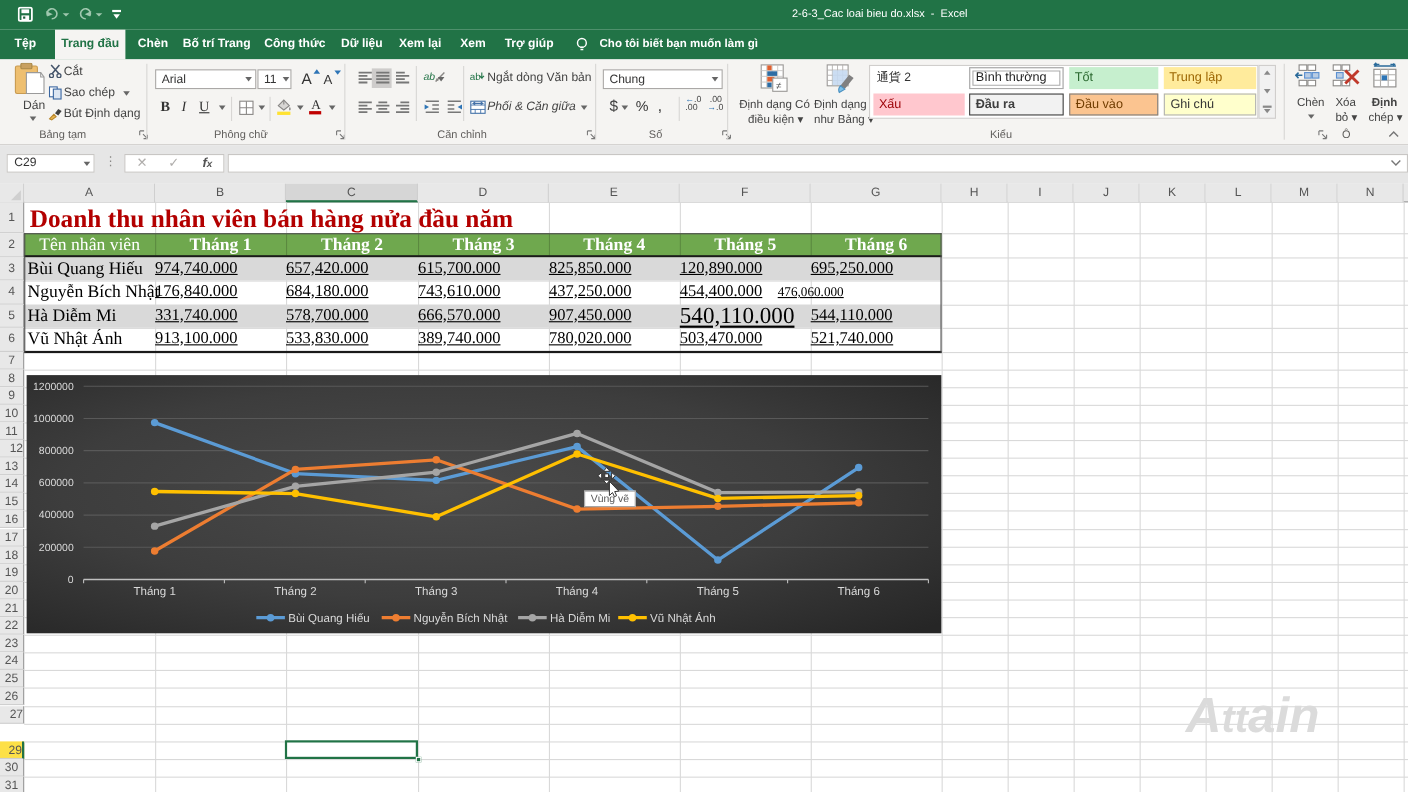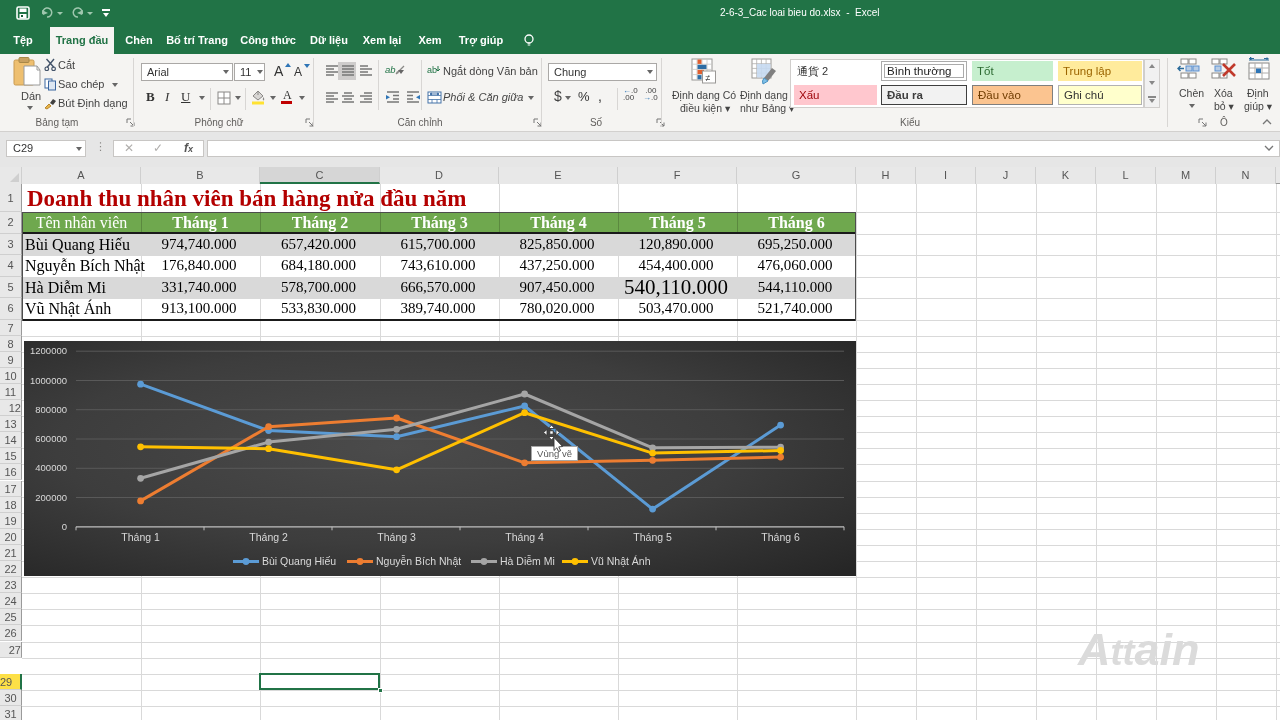--- a/index.html
+++ b/index.html
@@ -18,21 +18,21 @@
 .grplabel { position:absolute; bottom:3px; font-size:10px; color:#605e5c; text-align:center; }
 .launcher { position:absolute; bottom:3px; width:10px; height:10px; }
 .vsep { position:absolute; top:4px; bottom:4px; width:1px; background:#d8d6d4; }
 .combo { position:absolute; background:#fff; border:1px solid #aaa8a6; font-size:11px; color:#333; }
 .rbtxt { position:absolute; font-size:11px; color:#444; white-space:nowrap; }
 
 #fbar { position:absolute; left:0; top:132px; width:1280px; height:35px; background:#e6e6e6; }
 #namebox { position:absolute; left:6px; top:8px; width:80px; height:17px; background:#fff; border:1px solid #c8c6c4; font-size:11px; color:#333; line-height:15px; padding-left:6px; }
 #finput { position:absolute; left:207px; top:8px; right:0; height:17px; background:#fff; border:1px solid #c8c6c4; }
 .cell { position:absolute; font-family:"Liberation Serif", serif; font-size:16px; color:#000; white-space:nowrap; }
-.num { text-align:center; }
+.num { text-align:left;text-decoration:underline; }
 </style>
 </head>
 <body>
 
 <div id="titlebar">
   <div class="fname">2-6-3_Cac loai bieu do.xlsx&nbsp;&nbsp;-&nbsp;&nbsp;Excel</div>
   <svg class="abs" style="left:16px;top:6px" width="14" height="14" viewBox="0 0 14 14">
       <rect x="1" y="1" width="12" height="12" rx="1.5" fill="none" stroke="#fff" stroke-width="1.6"></rect>
       <rect x="3.5" y="2.5" width="7" height="3.5" fill="#fff"></rect>
       <rect x="3.5" y="8" width="7" height="4.5" fill="#fff"></rect>
@@ -59,20 +59,21 @@
   <div class="tab" style="left:163px;width:68px;">Bố trí Trang</div>
   <div class="tab" style="left:235px;width:66px;">Công thức</div>
   <div class="tab" style="left:305px;width:48px;">Dữ liệu</div>
   <div class="tab" style="left:357px;width:50px;">Xem lại</div>
   <div class="tab" style="left:410px;width:40px;">Xem</div>
   <div class="tab" style="left:455px;width:52px;">Trợ giúp</div>
   <svg class="abs" style="left:523px;top:6px" width="12" height="16" viewBox="0 0 12 16">
       <circle cx="6" cy="6" r="4" fill="none" stroke="#fff" stroke-width="1.3"></circle>
       <path d="M4.5 10 L7.5 10 M4.7 12 L7.3 12" stroke="#fff" stroke-width="1.2"></path>
     </svg>
+  <div class="tab" style="left:545px;width:140px;text-align:left;font-size:10.5px;">Cho tôi biết bạn muốn làm gì</div>
 </div>
 
 <div id="ribbon">
   
   <div class="grplabel" style="left:17px;width:80px;">Bảng tạm</div>
   <svg class="abs" style="left:12px;top:3px" width="30" height="30" viewBox="0 0 30 30">
     <rect x="2" y="3" width="20" height="25" rx="1.5" fill="#eebf70" stroke="#c89a50"></rect>
     <rect x="7" y="0.5" width="10" height="5" rx="1" fill="#c8a060" stroke="#a88848"></rect>
     <path d="M12 9 L25 9 L28 13 L28 28 L12 28 Z" fill="#fff" stroke="#9a9a9a"></path>
     <path d="M25 9 L25 13 L28 13" fill="none" stroke="#9a9a9a"></path>
@@ -284,22 +285,22 @@
   </svg>
   <div class="rbtxt" style="left:1214px;top:33px;font-size:10.5px;">Xóa</div>
   <div class="rbtxt" style="left:1214px;top:46px;font-size:10.5px;">bỏ ▾</div>
   <svg class="abs" style="left:1246px;top:2px" width="26" height="26" viewBox="0 0 26 26">
     <path d="M3 4 L23 4 M5 4 L5 1.5 M21 4 L21 1.5 M8 2.5 L3.5 2.5 M18 2.5 L22.5 2.5" stroke="#2a6a9a" stroke-width="1.2" fill="none"></path>
     <path d="M6 2.5 L3.5 2.5 L5 1 M5 4 L3.5 2.5" stroke="#2a6a9a" fill="none"></path>
     <rect x="3" y="7" width="20" height="16" fill="#fff" stroke="#8a8886"></rect>
     <path d="M3 12 h20 M3 17 h20 M9 7 v16 M16 7 v16" stroke="#b0aeac"></path>
     <rect x="10" y="12.5" width="5" height="4.5" fill="#2e75b6"></rect>
   </svg>
-  <div class="rbtxt" style="left:1247px;top:33px;font-size:10.5px;">Định</div>
-  <div class="rbtxt" style="left:1244px;top:46px;font-size:10.5px;">giúp ▾</div>
+  <div class="rbtxt" style="left:1247px;top:33px;font-size:10.5px;font-weight:bold;">Định</div>
+  <div class="rbtxt" style="left:1244px;top:46px;font-size:10.5px;">chép ▾</div>
   <svg class="abs" style="left:1262px;top:64px" width="10" height="8" viewBox="0 0 10 8">
       <path d="M1 6 L5 2 L9 6" stroke="#777" fill="none" stroke-width="1.3"></path>
     </svg>
 </div>
 
 <div id="fbar">
   <div id="namebox">C29</div>
   <div class="abs" style="left:76px;top:15px;border-left:3.5px solid transparent;border-right:3.5px solid transparent;border-top:4px solid #666"></div>
   <div class="abs" style="left:95px;top:8px;font-size:11px;color:#8a8886;letter-spacing:0;">⋮</div>
   <div class="abs" style="left:113px;top:8px;width:91px;height:17px;background:#fff;border:1px solid #c8c6c4;"></div>
@@ -352,21 +353,21 @@
 <div class="abs" style="left:0;top:512.7px;width:22px;height:16.09999999999991px;background:#e8e8e8;border-bottom:1px solid #cfcfcf;border-right:1px solid #9a9a9a;font-size:11px;color:#555;text-align:center;line-height:16.09999999999991px;">19</div>
 <div class="abs" style="left:0;top:528.8px;width:22px;height:16.100000000000023px;background:#e8e8e8;border-bottom:1px solid #cfcfcf;border-right:1px solid #9a9a9a;font-size:11px;color:#555;text-align:center;line-height:16.100000000000023px;">20</div>
 <div class="abs" style="left:0;top:544.9px;width:22px;height:16.100000000000023px;background:#e8e8e8;border-bottom:1px solid #cfcfcf;border-right:1px solid #9a9a9a;font-size:11px;color:#555;text-align:center;line-height:16.100000000000023px;">21</div>
 <div class="abs" style="left:0;top:561.0px;width:22px;height:16.100000000000023px;background:#e8e8e8;border-bottom:1px solid #cfcfcf;border-right:1px solid #9a9a9a;font-size:11px;color:#555;text-align:center;line-height:16.100000000000023px;">22</div>
 <div class="abs" style="left:0;top:577.1px;width:22px;height:16.100000000000023px;background:#e8e8e8;border-bottom:1px solid #cfcfcf;border-right:1px solid #9a9a9a;font-size:11px;color:#555;text-align:center;line-height:16.100000000000023px;">23</div>
 <div class="abs" style="left:0;top:593.2px;width:22px;height:16.09999999999991px;background:#e8e8e8;border-bottom:1px solid #cfcfcf;border-right:1px solid #9a9a9a;font-size:11px;color:#555;text-align:center;line-height:16.09999999999991px;">24</div>
 <div class="abs" style="left:0;top:609.3px;width:22px;height:16.100000000000023px;background:#e8e8e8;border-bottom:1px solid #cfcfcf;border-right:1px solid #9a9a9a;font-size:11px;color:#555;text-align:center;line-height:16.100000000000023px;">25</div>
 <div class="abs" style="left:0;top:625.4px;width:22px;height:16.100000000000023px;background:#e8e8e8;border-bottom:1px solid #cfcfcf;border-right:1px solid #9a9a9a;font-size:11px;color:#555;text-align:center;line-height:16.100000000000023px;">26</div>
 <div class="abs" style="left:0;top:641.5px;width:22px;height:16.100000000000023px;background:#e8e8e8;border-bottom:1px solid #cfcfcf;border-right:1px solid #9a9a9a;font-size:11px;color:#555;text-align:right;line-height:16.100000000000023px;">27</div>
 <div class="abs" style="left:0;top:675px;width:22px;height:16.100000000000023px;background:#e5e5e5;border-bottom:1px solid #cfcfcf;border-right:1px solid #9a9a9a;font-size:11px;color:#555;text-align:center;line-height:16.100000000000023px;">28</div>
-<div class="abs" style="left:0;top:673.7px;width:22px;height:16px;background:#fde047;border-bottom:1px solid #cfcfcf;border-right:2px solid #217346;font-size:11px;color:#555;text-align:left;line-height:16.09999999999991px;">29</div>
+<div class="abs" style="left:0;top:673.7px;width:22px;height:16px;background:#fde047;border-bottom:1px solid #cfcfcf;border-right:2px solid #217346;font-size:11px;color:#555;text-align:right;line-height:16.09999999999991px;">29</div>
 <div class="abs" style="left:0;top:689.8px;width:22px;height:16.100000000000023px;background:#e8e8e8;border-bottom:1px solid #cfcfcf;border-right:1px solid #9a9a9a;font-size:11px;color:#555;text-align:center;line-height:16.100000000000023px;">30</div>
 <div class="abs" style="left:0;top:705.9px;width:22px;height:16.100000000000023px;background:#e8e8e8;border-bottom:1px solid #cfcfcf;border-right:1px solid #9a9a9a;font-size:11px;color:#555;text-align:center;line-height:16.100000000000023px;">31</div>
 <div class="abs" style="left:22px;top:212.0px;width:1259px;height:1px;background:#d9d9d9"></div>
 <div class="abs" style="left:22px;top:233.5px;width:1259px;height:1px;background:#d9d9d9"></div>
 <div class="abs" style="left:22px;top:255.0px;width:1259px;height:1px;background:#d9d9d9"></div>
 <div class="abs" style="left:22px;top:276.5px;width:1259px;height:1px;background:#d9d9d9"></div>
 <div class="abs" style="left:22px;top:298.0px;width:1259px;height:1px;background:#d9d9d9"></div>
 <div class="abs" style="left:22px;top:319.5px;width:1259px;height:1px;background:#d9d9d9"></div>
 <div class="abs" style="left:22px;top:335.6px;width:1259px;height:1px;background:#d9d9d9"></div>
 <div class="abs" style="left:22px;top:351.7px;width:1259px;height:1px;background:#d9d9d9"></div>
@@ -429,21 +430,21 @@
 <div class="abs cell num" style="left:380px;top:234.5px;width:116px;height:19.5px;line-height:19.5px;font-size:15px;">615,700.000</div>
 <div class="abs cell num" style="left:499px;top:234.5px;width:116px;height:19.5px;line-height:19.5px;font-size:15px;">825,850.000</div>
 <div class="abs cell num" style="left:618px;top:234.5px;width:116px;height:19.5px;line-height:19.5px;font-size:15px;">120,890.000</div>
 <div class="abs cell num" style="left:737px;top:234.5px;width:116px;height:19.5px;line-height:19.5px;font-size:15px;">695,250.000</div>
 <div class="abs cell" style="left:25px;top:256.0px;height:19.5px;line-height:19.5px;">Nguyễn Bích Nhật</div>
 <div class="abs cell num" style="left:141px;top:256.0px;width:116px;height:19.5px;line-height:19.5px;font-size:15px;">176,840.000</div>
 <div class="abs cell num" style="left:260px;top:256.0px;width:117px;height:19.5px;line-height:19.5px;font-size:15px;">684,180.000</div>
 <div class="abs cell num" style="left:380px;top:256.0px;width:116px;height:24px;line-height:19.5px;font-size:15px;">743,610.000</div>
 <div class="abs cell num" style="left:499px;top:256.0px;width:116px;height:19.5px;line-height:19.5px;font-size:15px;">437,250.000</div>
 <div class="abs cell num" style="left:618px;top:256.0px;width:116px;height:19.5px;line-height:19.5px;font-size:15px;">454,400.000</div>
-<div class="abs cell num" style="left:737px;top:256.0px;width:116px;height:19.5px;line-height:19.5px;font-size:15px;">476,060.000</div>
+<div class="abs cell num" style="left:707px;top:256.0px;width:116px;height:19.5px;line-height:19.5px;font-size:12px;">476,060.000</div>
 <div class="abs" style="left:22px;top:276.5px;width:834px;height:21.5px;background:#d9d9d9;"></div>
 <div class="abs cell" style="left:25px;top:277.5px;height:19.5px;line-height:19.5px;">Hà Diễm Mi</div>
 <div class="abs cell num" style="left:141px;top:277.5px;width:116px;height:19.5px;line-height:19.5px;font-size:15px;">331,740.000</div>
 <div class="abs cell num" style="left:260px;top:277.5px;width:117px;height:19.5px;line-height:19.5px;font-size:15px;">578,700.000</div>
 <div class="abs cell num" style="left:380px;top:277.5px;width:116px;height:19.5px;line-height:19.5px;font-size:15px;">666,570.000</div>
 <div class="abs cell num" style="left:499px;top:277.5px;width:116px;height:19.5px;line-height:19.5px;font-size:15px;">907,450.000</div>
 <div class="abs cell num" style="left:618px;top:277.5px;width:116px;height:19.5px;line-height:19.5px;font-size:21px;">540,110.000</div>
 <div class="abs cell num" style="left:737px;top:277.5px;width:116px;height:19.5px;line-height:19.5px;font-size:15px;">544,110.000</div>
 <div class="abs" style="left:22px;top:318.5px;width:834px;height:2px;background:#1a1a1a;"></div>
 <div class="abs cell" style="left:25px;top:299.0px;height:19.5px;line-height:19.5px;">Vũ Nhật Ánh</div>

